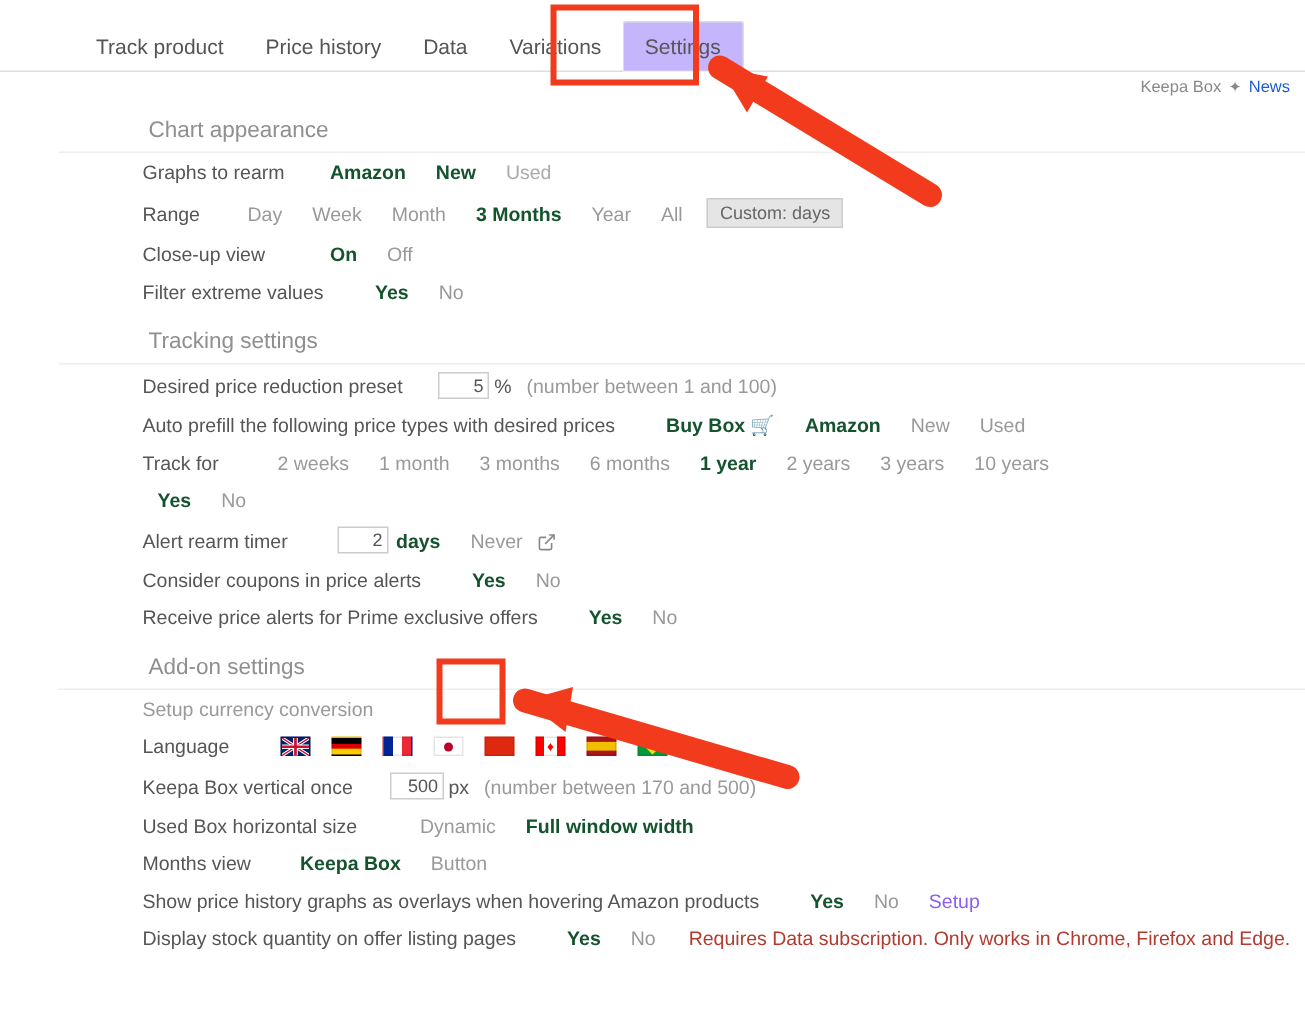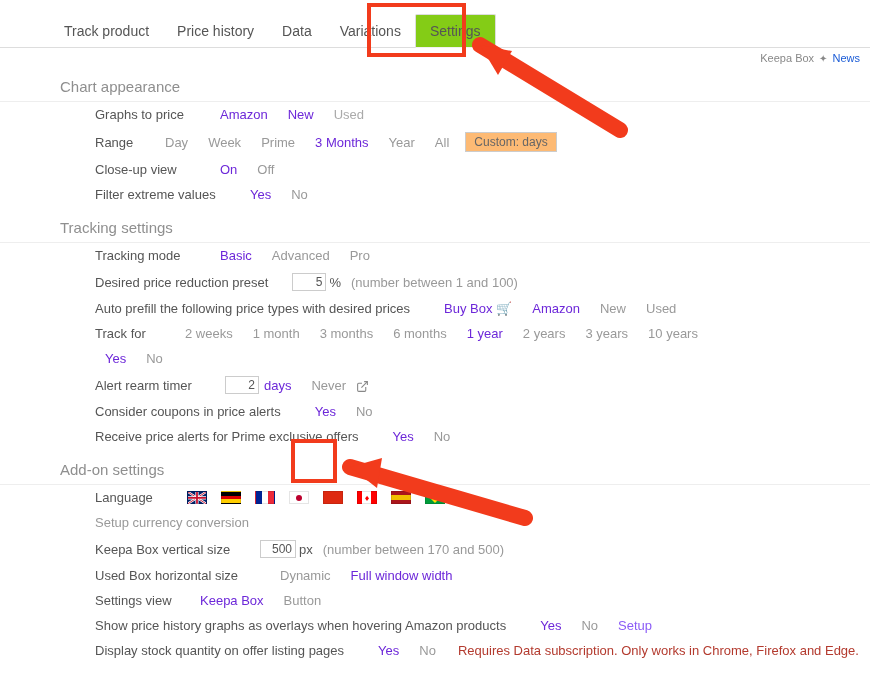--- a/index.html
+++ b/index.html
@@ -18,21 +18,21 @@
     padding-top: 14px;
     align-items: flex-end;
   }
   .tab {
     padding: 8px 14px;
     color: #555;
     cursor: pointer;
     font-size: 14px;
   }
   .tab.active {
-    background: #84cc16;
+    background: #c4b5fd;
     border: 1px solid #ddd;
     border-bottom: 1px solid #f1f1f1;
     margin-bottom: -1px;
     border-radius: 2px 2px 0 0;
   }
   .topright {
     display: flex;
     justify-content: flex-end;
     font-size: 11px;
     color: #888;
@@ -42,20 +42,21 @@
   }
   .topright a { color: #1a5bd6; text-decoration: none; }
   .section {
     padding: 4px 0 0 0;
   }
   .section-title {
     font-size: 15px;
     color: #8f8f8f;
     padding: 8px 0 6px 60px;
     border-bottom: 1px solid #eee;
+    margin-left: 39px;
   }
   .row {
     display: flex;
     align-items: center;
     padding: 5px 0 5px 95px;
     font-size: 13px;
     color: #555;
     flex-wrap: wrap;
     gap: 2px 0;
     min-height: 25px;
@@ -65,41 +66,41 @@
     color: #555;
     padding-right: 10px;
   }
   .row-label.wide { min-width: auto; padding-right: 24px;}
   .opt {
     padding: 0 10px;
     color: #999;
     cursor: pointer;
   }
   .opt.sel {
-    color: #6d28d9;
-    font-weight: normal;
+    color: #14532d;
+    font-weight: bold;
   }
   .opt.gray { color: #aaa; }
   .num-input {
     width: 34px;
     border: 1px solid #ccc;
     padding: 1px 3px;
     text-align: right;
     font-size: 12px;
     color: #555;
   }
   .num-input.w { width: 36px; }
   .unit { color: #555; padding-left: 3px; }
   .hint { color: #999; padding-left: 10px; }
   .btnbox {
     border: 1px solid #ccc;
     padding: 2px 8px;
     font-size: 12px;
     color: #666;
-    background: #fdba74;
+    background: #e5e5e5;
     margin-left: 6px;
     cursor: pointer;
   }
   .flag {
     width: 20px;
     height: 13px;
     display: inline-block;
     margin: 0 7px;
     cursor: pointer;
     vertical-align: middle;
@@ -132,31 +133,31 @@
 <div class="topright">
   <span>Keepa Box</span>
   <span class="diamond">✦</span>
   <a>News</a>
 </div>
 
 <div class="section">
   <div class="section-title">Chart appearance</div>
 
   <div class="row">
-    <span class="row-label">Graphs to price</span>
+    <span class="row-label">Graphs to rearm</span>
     <span class="opt sel">Amazon</span>
     <span class="opt sel">New</span>
     <span class="opt gray">Used</span>
   </div>
 
   <div class="row">
     <span class="row-label" style="min-width:60px">Range</span>
     <span class="opt">Day</span>
     <span class="opt">Week</span>
-    <span class="opt">Prime</span>
+    <span class="opt">Month</span>
     <span class="opt sel">3 Months</span>
     <span class="opt">Year</span>
     <span class="opt">All</span>
     <span class="btnbox">Custom: days</span>
   </div>
 
   <div class="row">
     <span class="row-label">Close-up view</span>
     <span class="opt sel">On</span>
     <span class="opt">Off</span>
@@ -166,26 +167,20 @@
     <span class="row-label" style="min-width:145px">Filter extreme values</span>
     <span class="opt sel">Yes</span>
     <span class="opt">No</span>
   </div>
 
 </div>
 
 <div class="section">
   <div class="section-title">Tracking settings</div>
 
-  <div class="row">
-    <span class="row-label">Tracking mode</span>
-    <span class="opt sel">Basic</span>
-    <span class="opt">Advanced</span>
-    <span class="opt">Pro</span>
-  </div>
 
   <div class="row">
     <span class="row-label wide">Desired price reduction preset</span>
     <input class="num-input" value="5" style="">
     <span class="unit">%</span>
     <span class="hint">(number between 1 and 100)</span>
   </div>
 
   <div class="row">
     <span class="row-label wide">Auto prefill the following price types with desired prices</span>
@@ -236,20 +231,24 @@
 
   <div class="row">
     <span class="row-label wide">Receive price alerts for Prime exclusive offers</span>
     <span class="opt sel">Yes</span>
     <span class="opt">No</span>
   </div>
 </div>
 
 <div class="section">
   <div class="section-title">Add-on settings</div>
+
+  <div class="row">
+    <span class="setuplink">Setup currency conversion</span>
+  </div>
 
   <div class="row">
     <span class="row-label" style="min-width:85px">Language</span>
     <span class="flag" style="background:linear-gradient(#012169,#012169);position:relative;">
         <svg viewBox="0 0 20 13" style="position:absolute;inset:0">
           <path d="M0 0 L20 13 M20 0 L0 13" stroke="#fff" stroke-width="2.5"></path>
           <path d="M0 0 L20 13 M20 0 L0 13" stroke="#c8102e" stroke-width="1"></path>
           <path d="M10 0 V13 M0 6.5 H20" stroke="#fff" stroke-width="3.5"></path>
           <path d="M10 0 V13 M0 6.5 H20" stroke="#c8102e" stroke-width="2"></path>
         </svg>
@@ -263,38 +262,34 @@
     <span class="flag" style="background:linear-gradient(90deg,#ff0000 25%,#fff 25% 75%,#ff0000 75%);position:relative">
         <span style="position:absolute;top:50%;left:50%;transform:translate(-50%,-55%);color:#ff0000;font-size:9px">♦</span>
       </span>
     <span class="flag" style="background:linear-gradient(#aa151b 25%,#f1bf00 25% 75%,#aa151b 75%)"></span>
     <span class="flag" style="background:#009c3b;position:relative">
         <span style="position:absolute;top:50%;left:50%;transform:translate(-50%,-50%) rotate(45deg);width:7px;height:7px;background:#ffdf00"></span>
       </span>
   </div>
 
   <div class="row">
-    <span class="setuplink">Setup currency conversion</span>
-  </div>
-
-  <div class="row">
-    <span class="row-label wide" style="min-width:165px">Keepa Box vertical size</span>
+    <span class="row-label wide" style="min-width:165px">Keepa Box vertical once</span>
     <input class="num-input w" value="500" style="">
     <span class="unit">px</span>
     <span class="hint">(number between 170 and 500)</span>
   </div>
 
   <div class="row">
     <span class="row-label wide" style="min-width:175px">Used Box horizontal size</span>
     <span class="opt">Dynamic</span>
     <span class="opt sel">Full window width</span>
   </div>
 
   <div class="row">
-    <span class="row-label" style="min-width:95px">Settings view</span>
+    <span class="row-label" style="min-width:95px">Months view</span>
     <span class="opt sel">Keepa Box</span>
     <span class="opt">Button</span>
   </div>
 
   <div class="row">
     <span class="row-label wide">Show price history graphs as overlays when hovering Amazon products</span>
     <span class="opt sel">Yes</span>
     <span class="opt">No</span>
     <span class="opt" style="color:#8b5cf6">Setup</span>
   </div>

